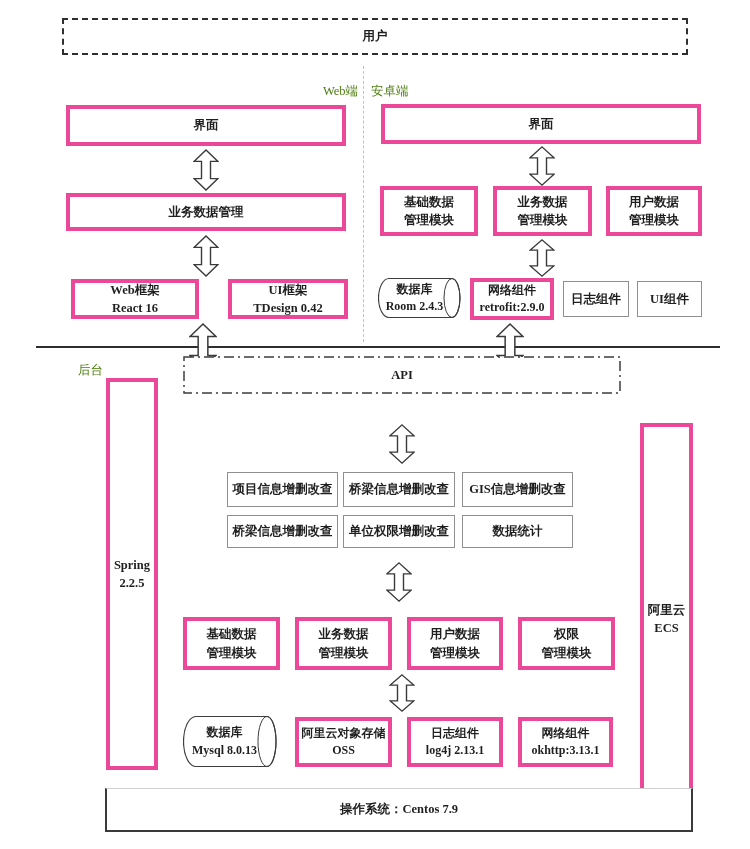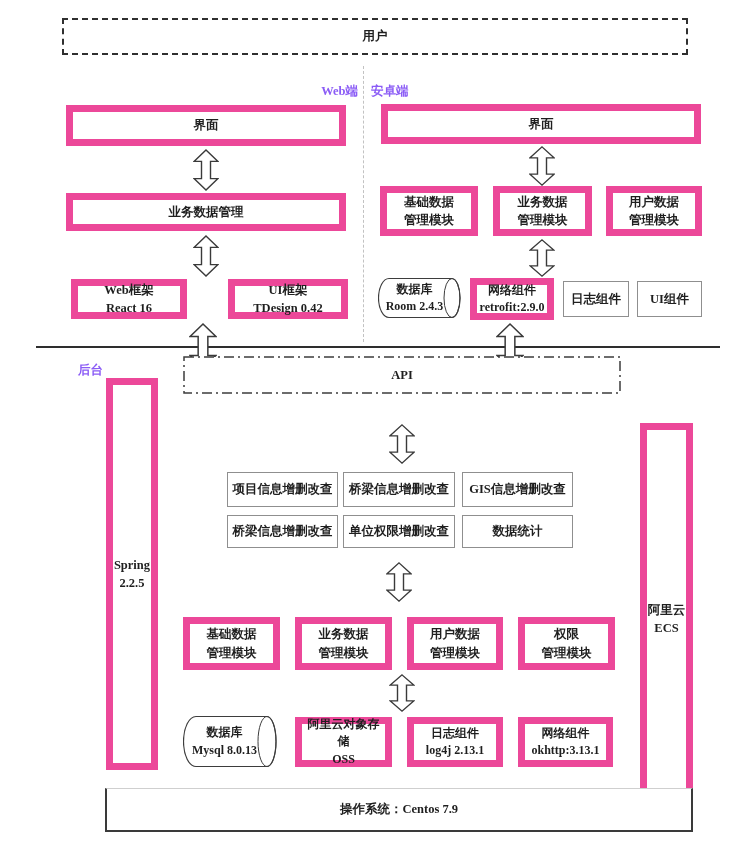--- a/index.html
+++ b/index.html
@@ -7,24 +7,24 @@
     position:relative; width:750px; height:849px; background:#ffffff;
     font-family:"Liberation Serif","DejaVu Serif",serif;
     overflow:hidden;
   }
   .box {
     position:absolute; box-sizing:border-box; background:#ffffff;
     display:flex; align-items:center; justify-content:center;
     text-align:center; white-space:pre-line;
     color:#1f1f1f; font-weight:bold; font-size:12.5px; line-height:1.45;
   }
-  .bd  { border:7px solid #ec4899; }
+  .bd  { border:4px solid #ec4899; }
   .bl  { border:1px solid #8f8f8f; }
   .dash-box { border:2px dashed #2f2f2f; }
-  .lbl { position:absolute; color:#8b5cf6; font-weight:bold; font-size:12.5px; white-space:nowrap; }
+  .lbl { position:absolute; color:#4d7c0f; font-weight:normal; font-size:12.5px; white-space:nowrap; }
   .arrow { position:absolute; }
   .vdash { position:absolute; width:0; border-left:1px dashed #c2c2c2; }
   .hline { position:absolute; height:0; border-top:2px solid #2e2e2e; }
   .cyl { position:absolute; }
   .cyl svg { position:absolute; left:0; top:0; }
   .overlay-text {
     position:relative; width:100%; height:100%; box-sizing:border-box;
     display:flex; align-items:center; justify-content:center;
     text-align:center; white-space:pre-line;
     color:#1f1f1f; font-weight:bold; font-size:12px; line-height:1.45;
@@ -67,21 +67,21 @@
   <div class="box bd" style="left:66px; top:193px; width:280px; height:38px;">
     <span>业务数据管理</span>
   </div>
 
   <div class="arrow" style="left:193px; top:235px;">
     <svg width="26" height="42">
         <use href="#dbl-arrow" xlink:href="#dbl-arrow"></use>
       </svg>
   </div>
 
-  <div class="box bd" style="left:71px; top:279px; width:116px; height:40px;">
+  <div class="box bd" style="left:71px; top:279px; width:128px; height:40px;">
     <span>Web框架
 React 16</span>
   </div>
 
   <div class="box bd" style="left:228px; top:279px; width:120px; height:40px;">
     <span>UI框架
 TDesign 0.42</span>
   </div>
 
   <div class="box bd" style="left:381px; top:104px; width:320px; height:40px;">

